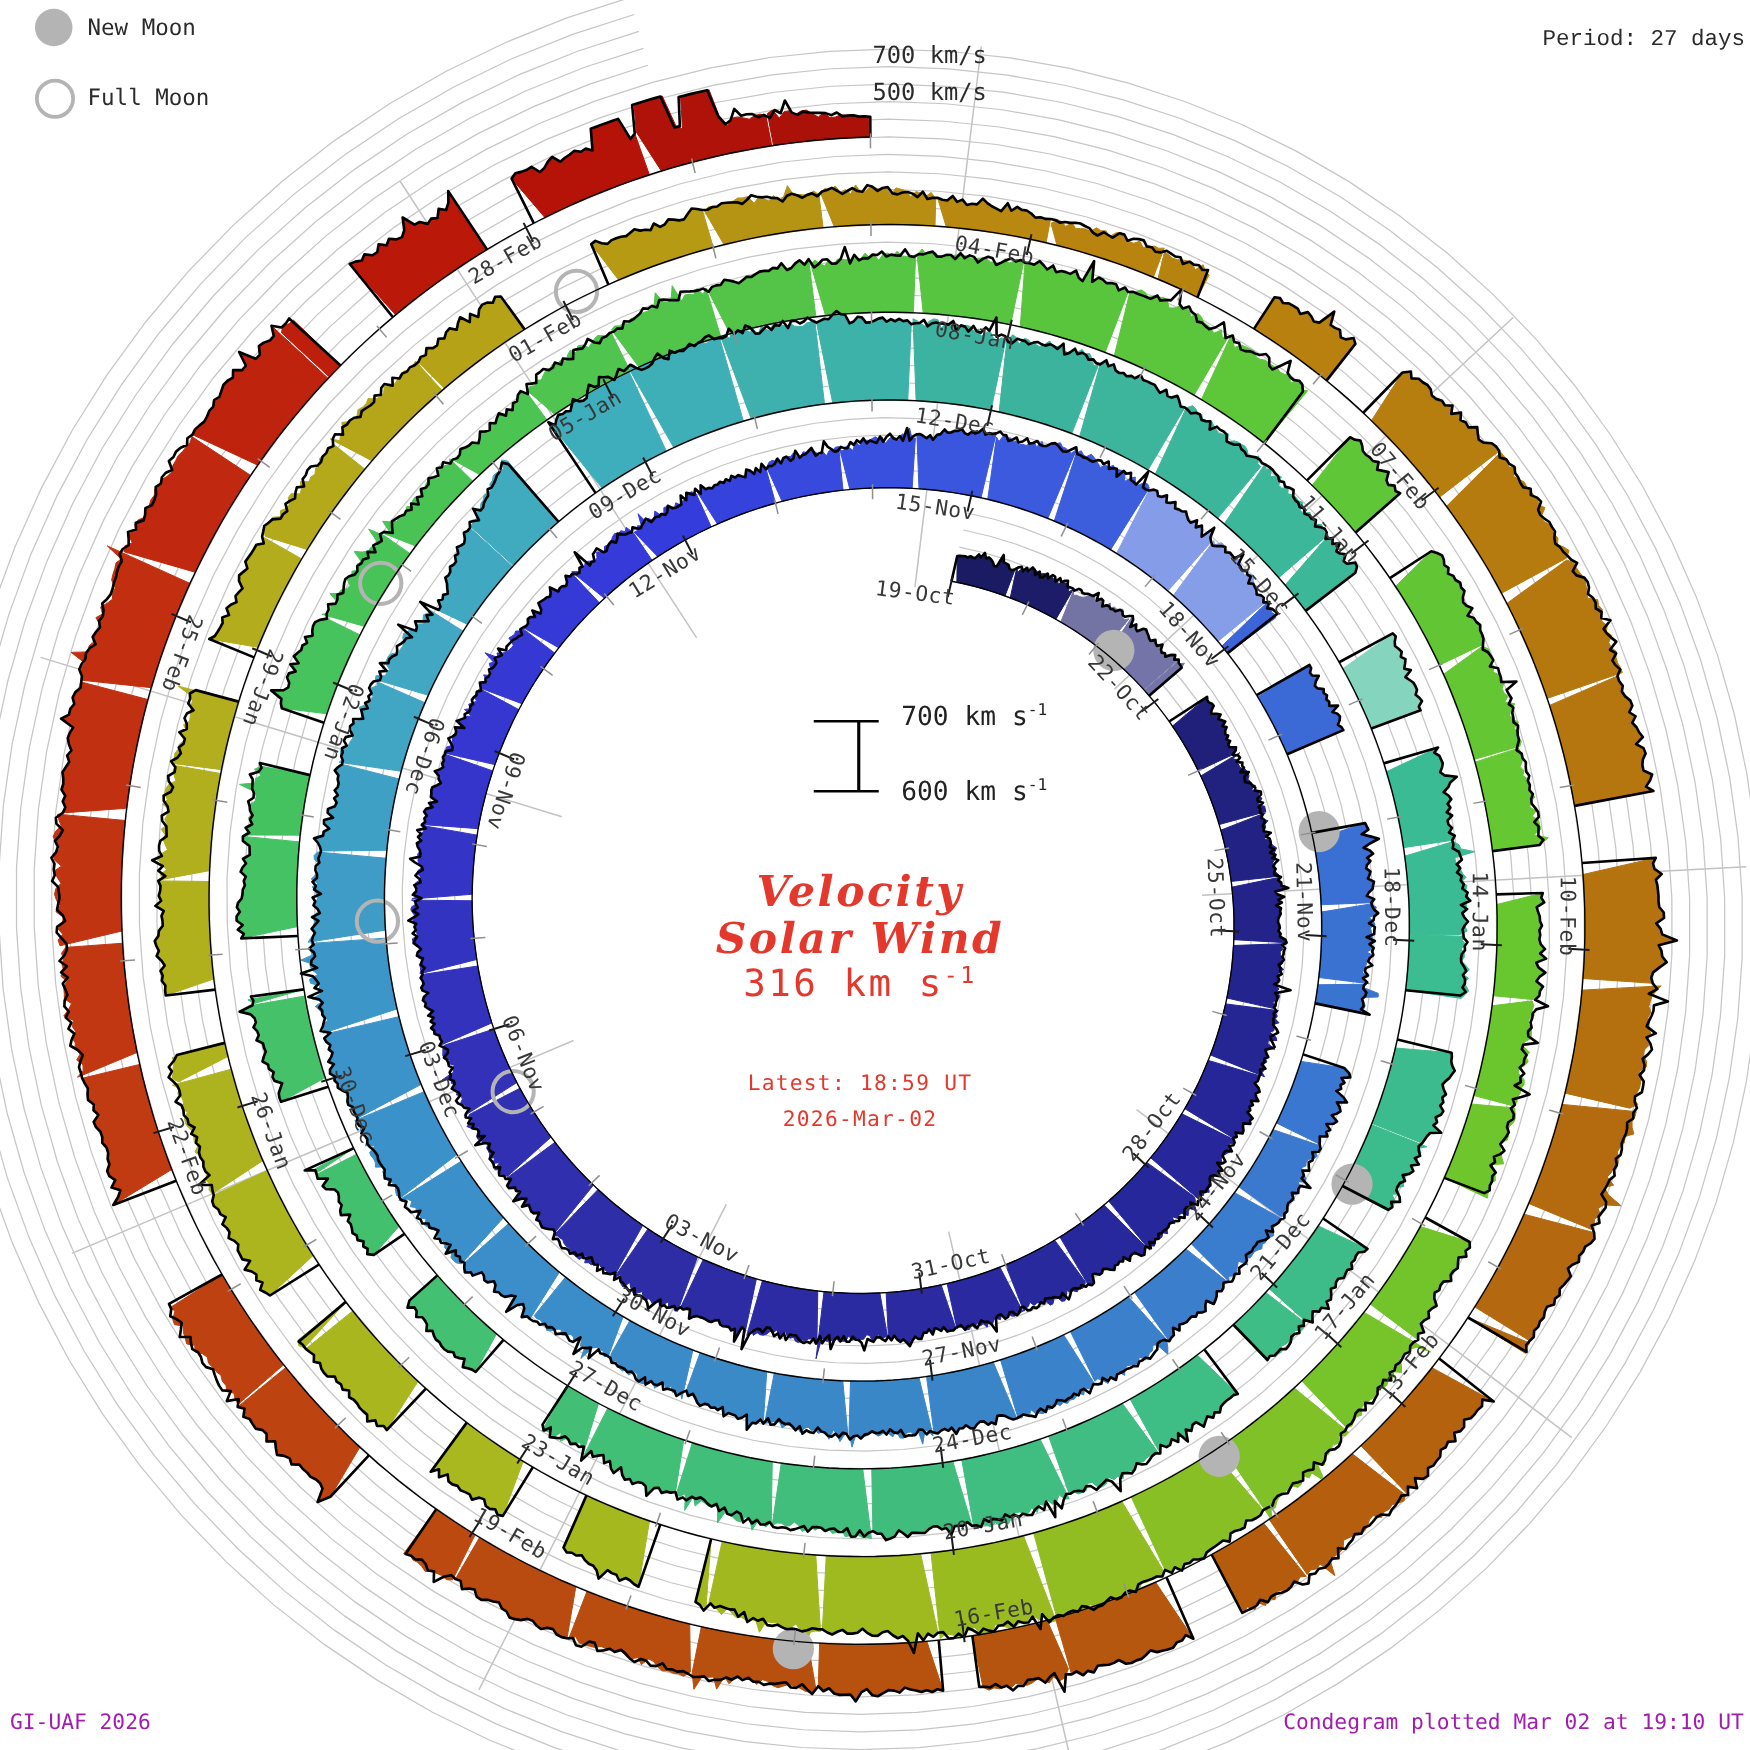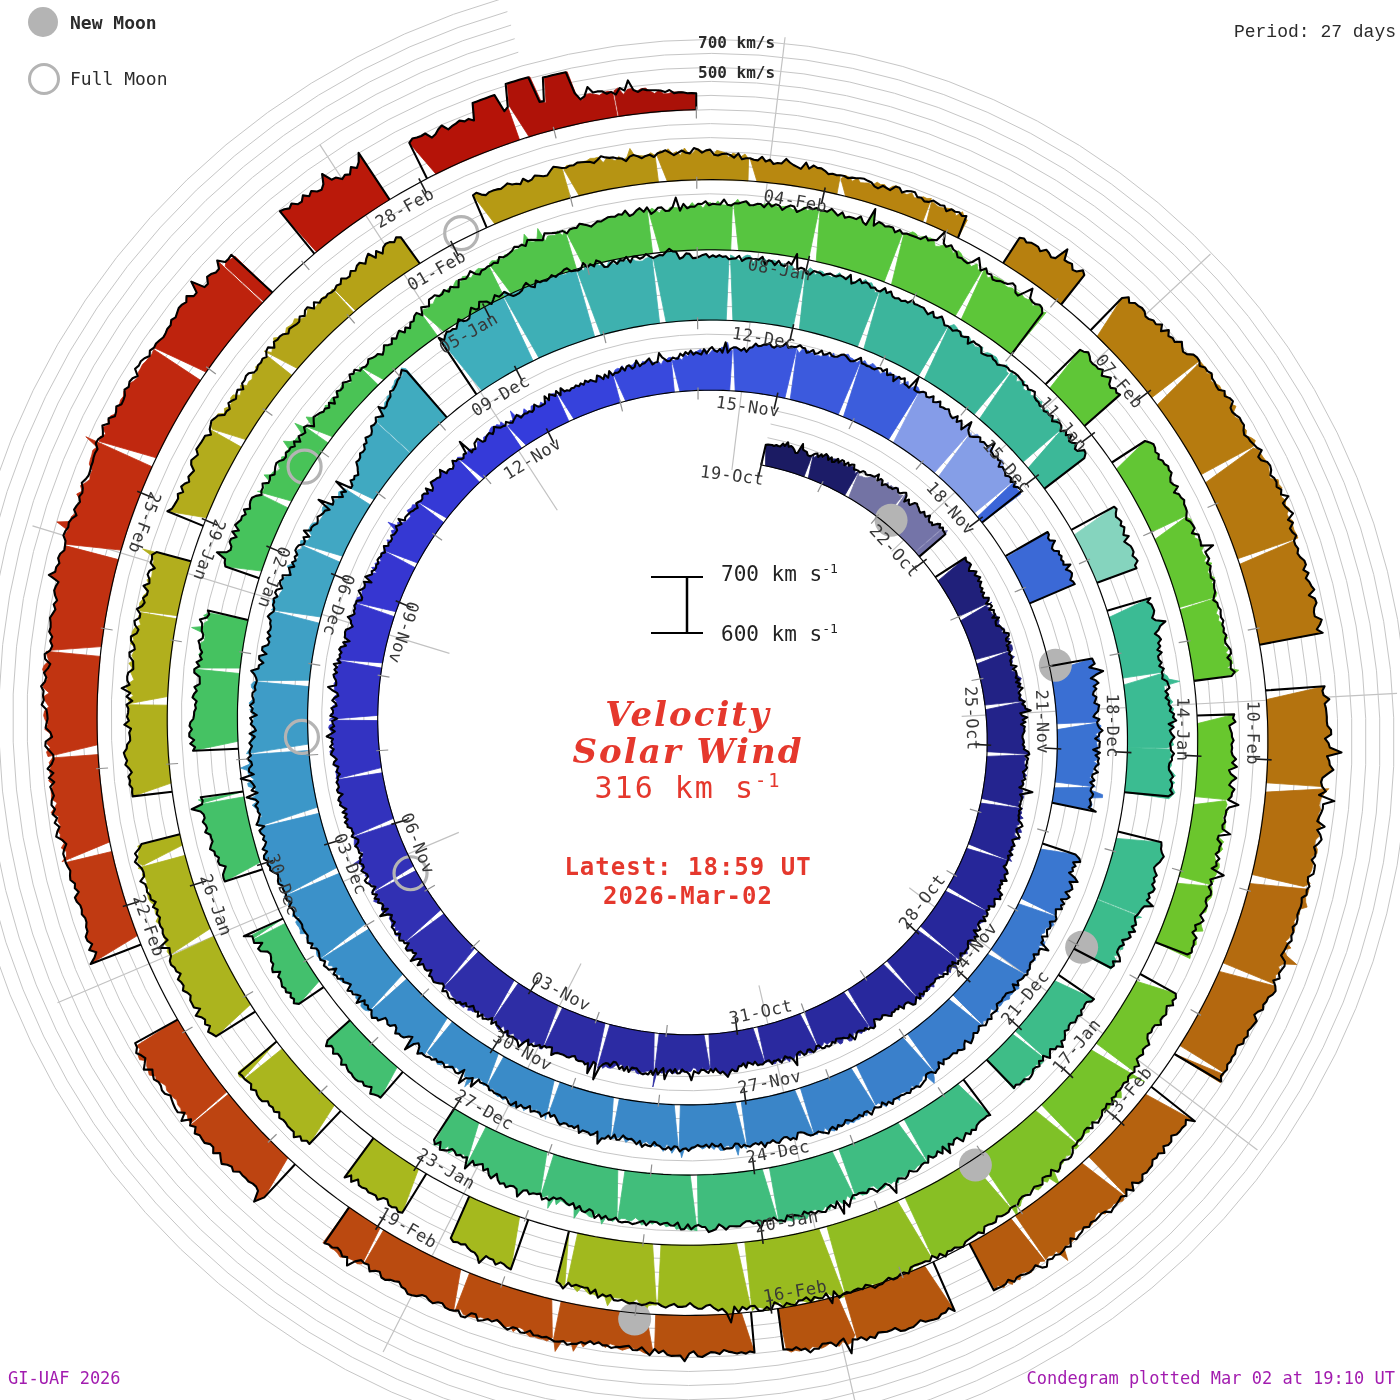--- a/index.html
+++ b/index.html
@@ -4,30 +4,30 @@
 <style>
   html,body{margin:0;padding:0;background:#fff;}
   #stage{position:relative;width:1400px;height:1400px;background:#fff;overflow:hidden;
          font-family:"DejaVu Sans Mono", monospace;color:#2b2b2b;}
   #spiral-svg{position:absolute;left:0;top:0;}
   .ov{position:absolute;white-space:nowrap;}
   .legend-label{font-size:18px;}
   .legend-dot{position:absolute;width:30px;height:30px;border-radius:50%;}
   .dot-filled{background:#b4b4b4;}
   .dot-open{background:#fff;border:3px solid #b4b4b4;width:26px;height:26px;}
-  .axis-top{font-size:16px;font-weight:700;}
+  .axis-top{font-size:19px;font-weight:400;}
   .period{font-size:18px;}
   .footer{font-size:17px;color:#a21caf;}
   .scale-lab{font-size:21px;color:#222;}
   sup{font-size:0.62em;}
   .center-block{width:440px;text-align:center;color:#e5382d;}
   .ttl{font-family:"DejaVu Serif", serif;font-style:italic;font-weight:bold;
        font-size:34px;line-height:37px;letter-spacing:2px;}
   .val{font-size:30px;margin-top:0;letter-spacing:2px;}
-  .latest{font-size:24px;line-height:29px;letter-spacing:1px;font-weight:bold;}
+  .latest{font-size:17px;line-height:29px;letter-spacing:1px;}
 </style>
 </head>
 <body>
 
 <div id="stage">
 
   <svg id="spiral-svg" width="1400" height="1400" viewBox="0 0 1400 1400">
       <line x1="731.9297679721486" y1="469.95290826997365" x2="785.064801696793" y2="37.20278615435723" stroke="#c2c2c2" stroke-width="1.2"></line>
       <line x1="891.6146698242227" y1="551.3164296636254" x2="1210.484883730181" y2="253.96514467637604" stroke="#c2c2c2" stroke-width="1.2"></line>
       <line x1="961.6409381056983" y1="716.2879794643487" x2="1397.0434152586927" y2="693.4695025424251" stroke="#c2c2c2" stroke-width="1.2"></line>
@@ -454,21 +454,21 @@
       <text transform="translate(408.0,1227.4) rotate(30.4)" text-anchor="middle" dominant-baseline="central" fill="#383838" font-size="17px" font-family="&quot;DejaVu Sans Mono&quot;, monospace" letter-spacing="0.5">19-Feb</text>
       <text transform="translate(149.1,925.6) rotate(70.4)" text-anchor="middle" dominant-baseline="central" fill="#383838" font-size="17px" font-family="&quot;DejaVu Sans Mono&quot;, monospace" letter-spacing="0.5">22-Feb</text>
       <text transform="translate(145.0,522.7) rotate(110.5)" text-anchor="middle" dominant-baseline="central" fill="#383838" font-size="17px" font-family="&quot;DejaVu Sans Mono&quot;, monospace" letter-spacing="0.5">25-Feb</text>
       <text transform="translate(404.6,207.5) rotate(-29.5)" text-anchor="middle" dominant-baseline="central" fill="#383838" font-size="17px" font-family="&quot;DejaVu Sans Mono&quot;, monospace" letter-spacing="0.5">28-Feb</text>
       <line x1="687" y1="577" x2="687" y2="633" stroke="#000" stroke-width="2.5"></line>
       <line x1="651" y1="577" x2="703" y2="577" stroke="#000" stroke-width="2"></line>
       <line x1="651" y1="633" x2="703" y2="633" stroke="#000" stroke-width="2"></line>
     </svg>
 
   <div class="legend-dot dot-filled ov" style="left:28px;top:7px;"></div>
-  <div class="ov legend-label" style="left:70px;top:12px;font-weight:bold;">New Moon</div>
+  <div class="ov legend-label" style="left:70px;top:12px;">New Moon</div>
   <div class="legend-dot dot-open ov" style="left:28px;top:63px;"></div>
   <div class="ov legend-label" style="left:70px;top:68px;">Full Moon</div>
 
   <div class="ov period" style="right:4px;top:22px;font-family:Liberation Mono, monospace;">Period: 27 days</div>
 
   <div class="ov axis-top" style="left:698px;top:33px;">700 km/s</div>
   <div class="ov axis-top" style="left:698px;top:63px;">500 km/s</div>
 
   <div class="ov scale-lab" style="left:721px;top:561px;">
     <span>700 km s</span><sup>-1</sup>

